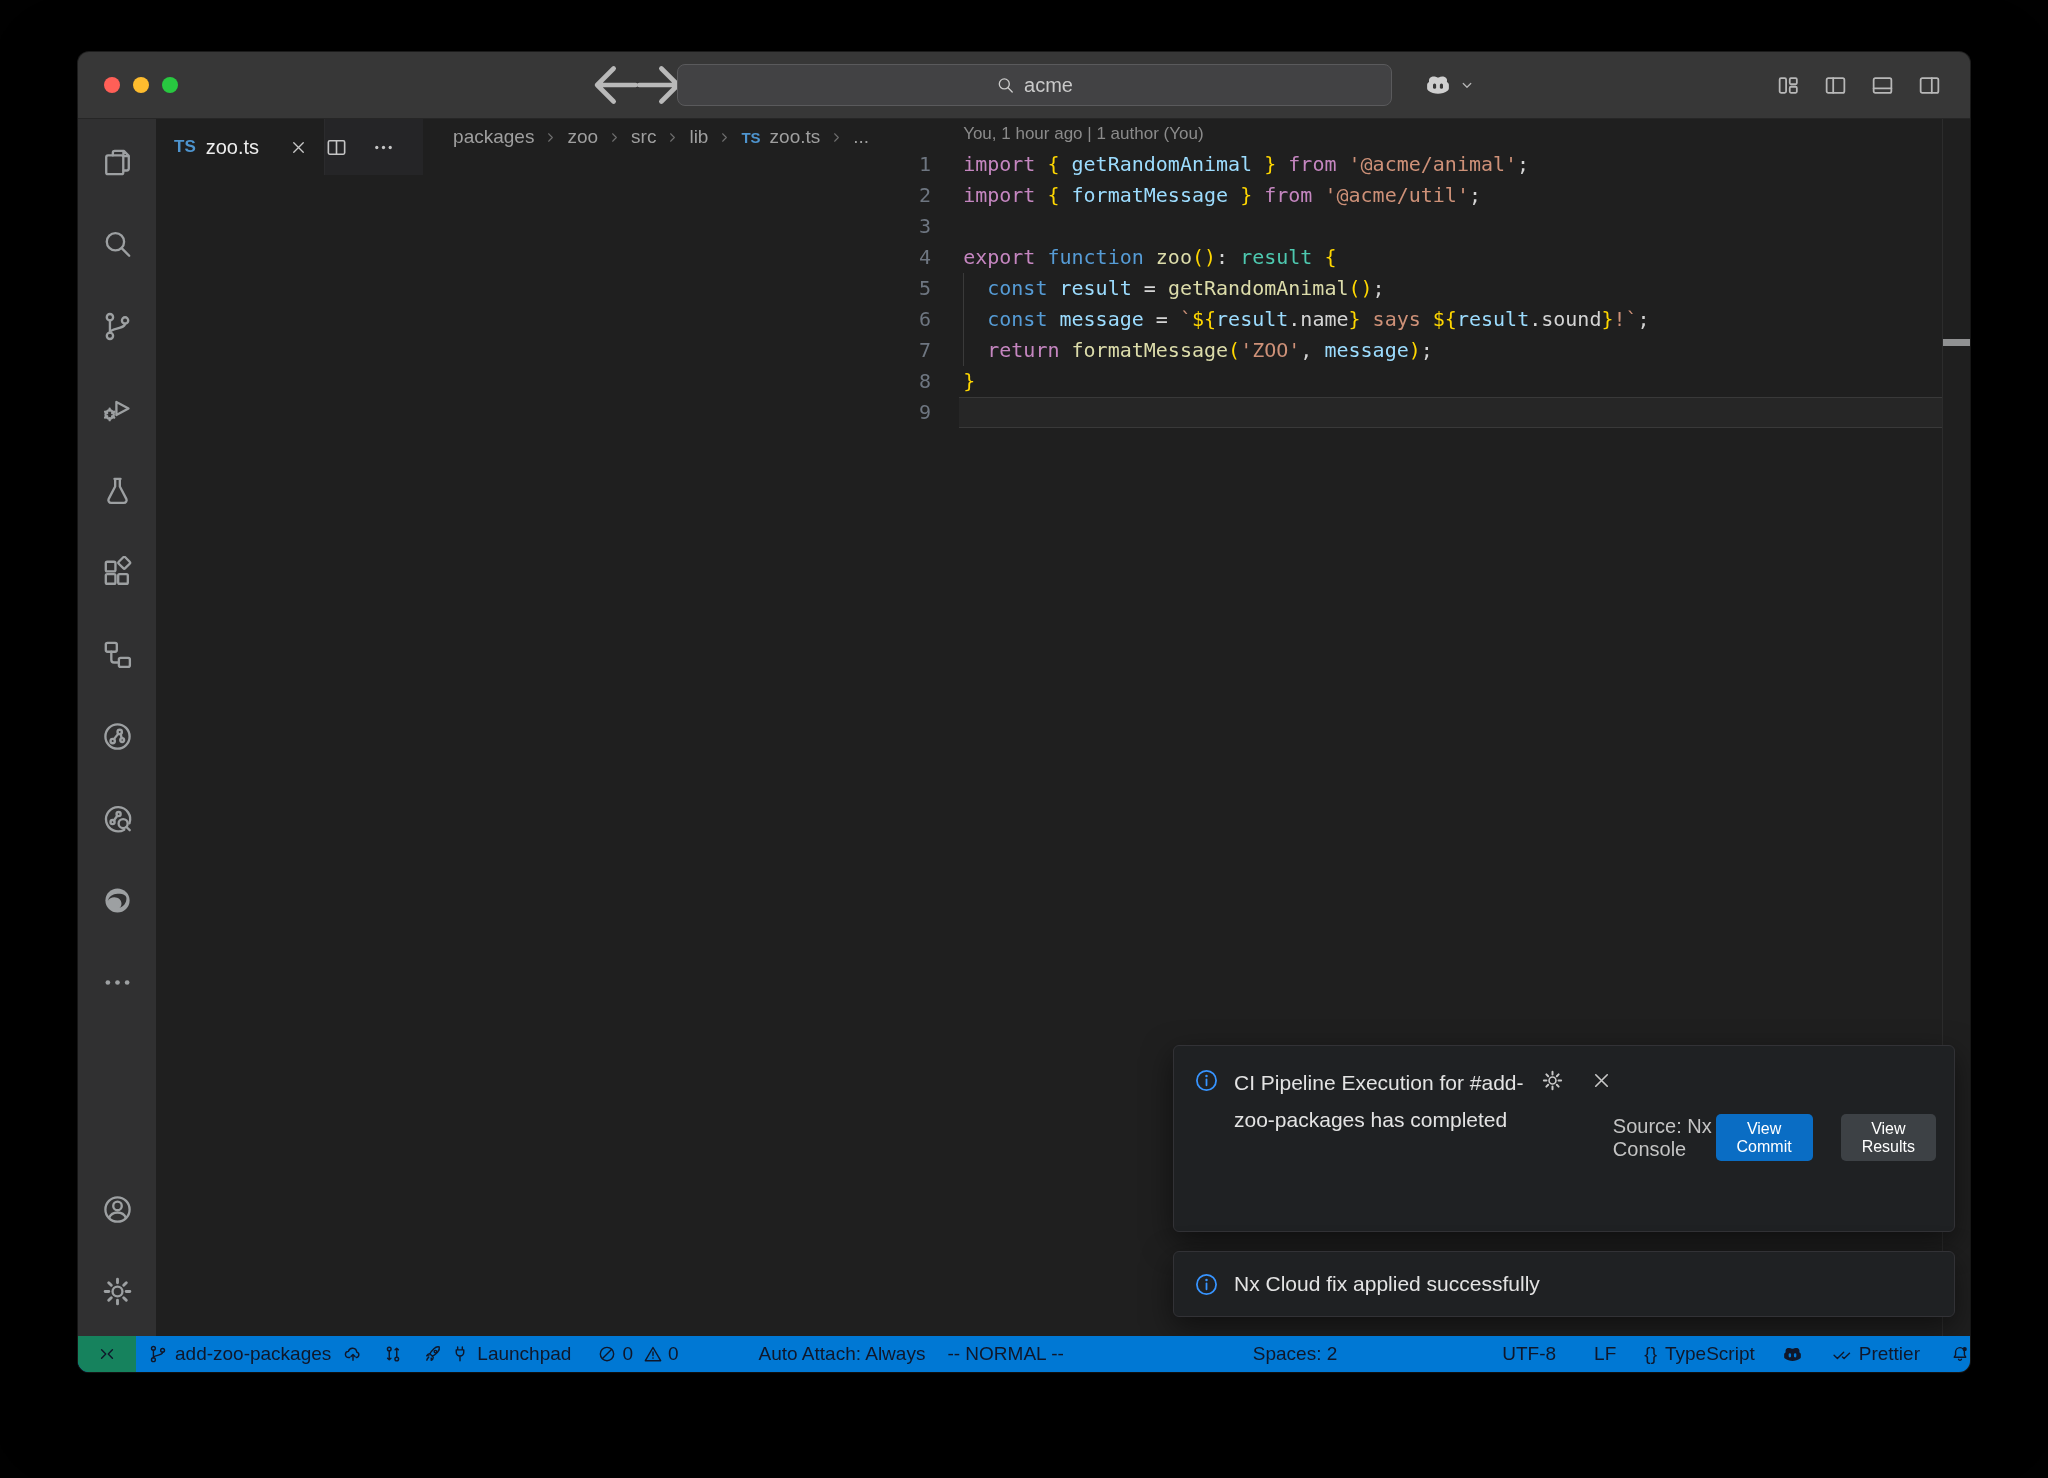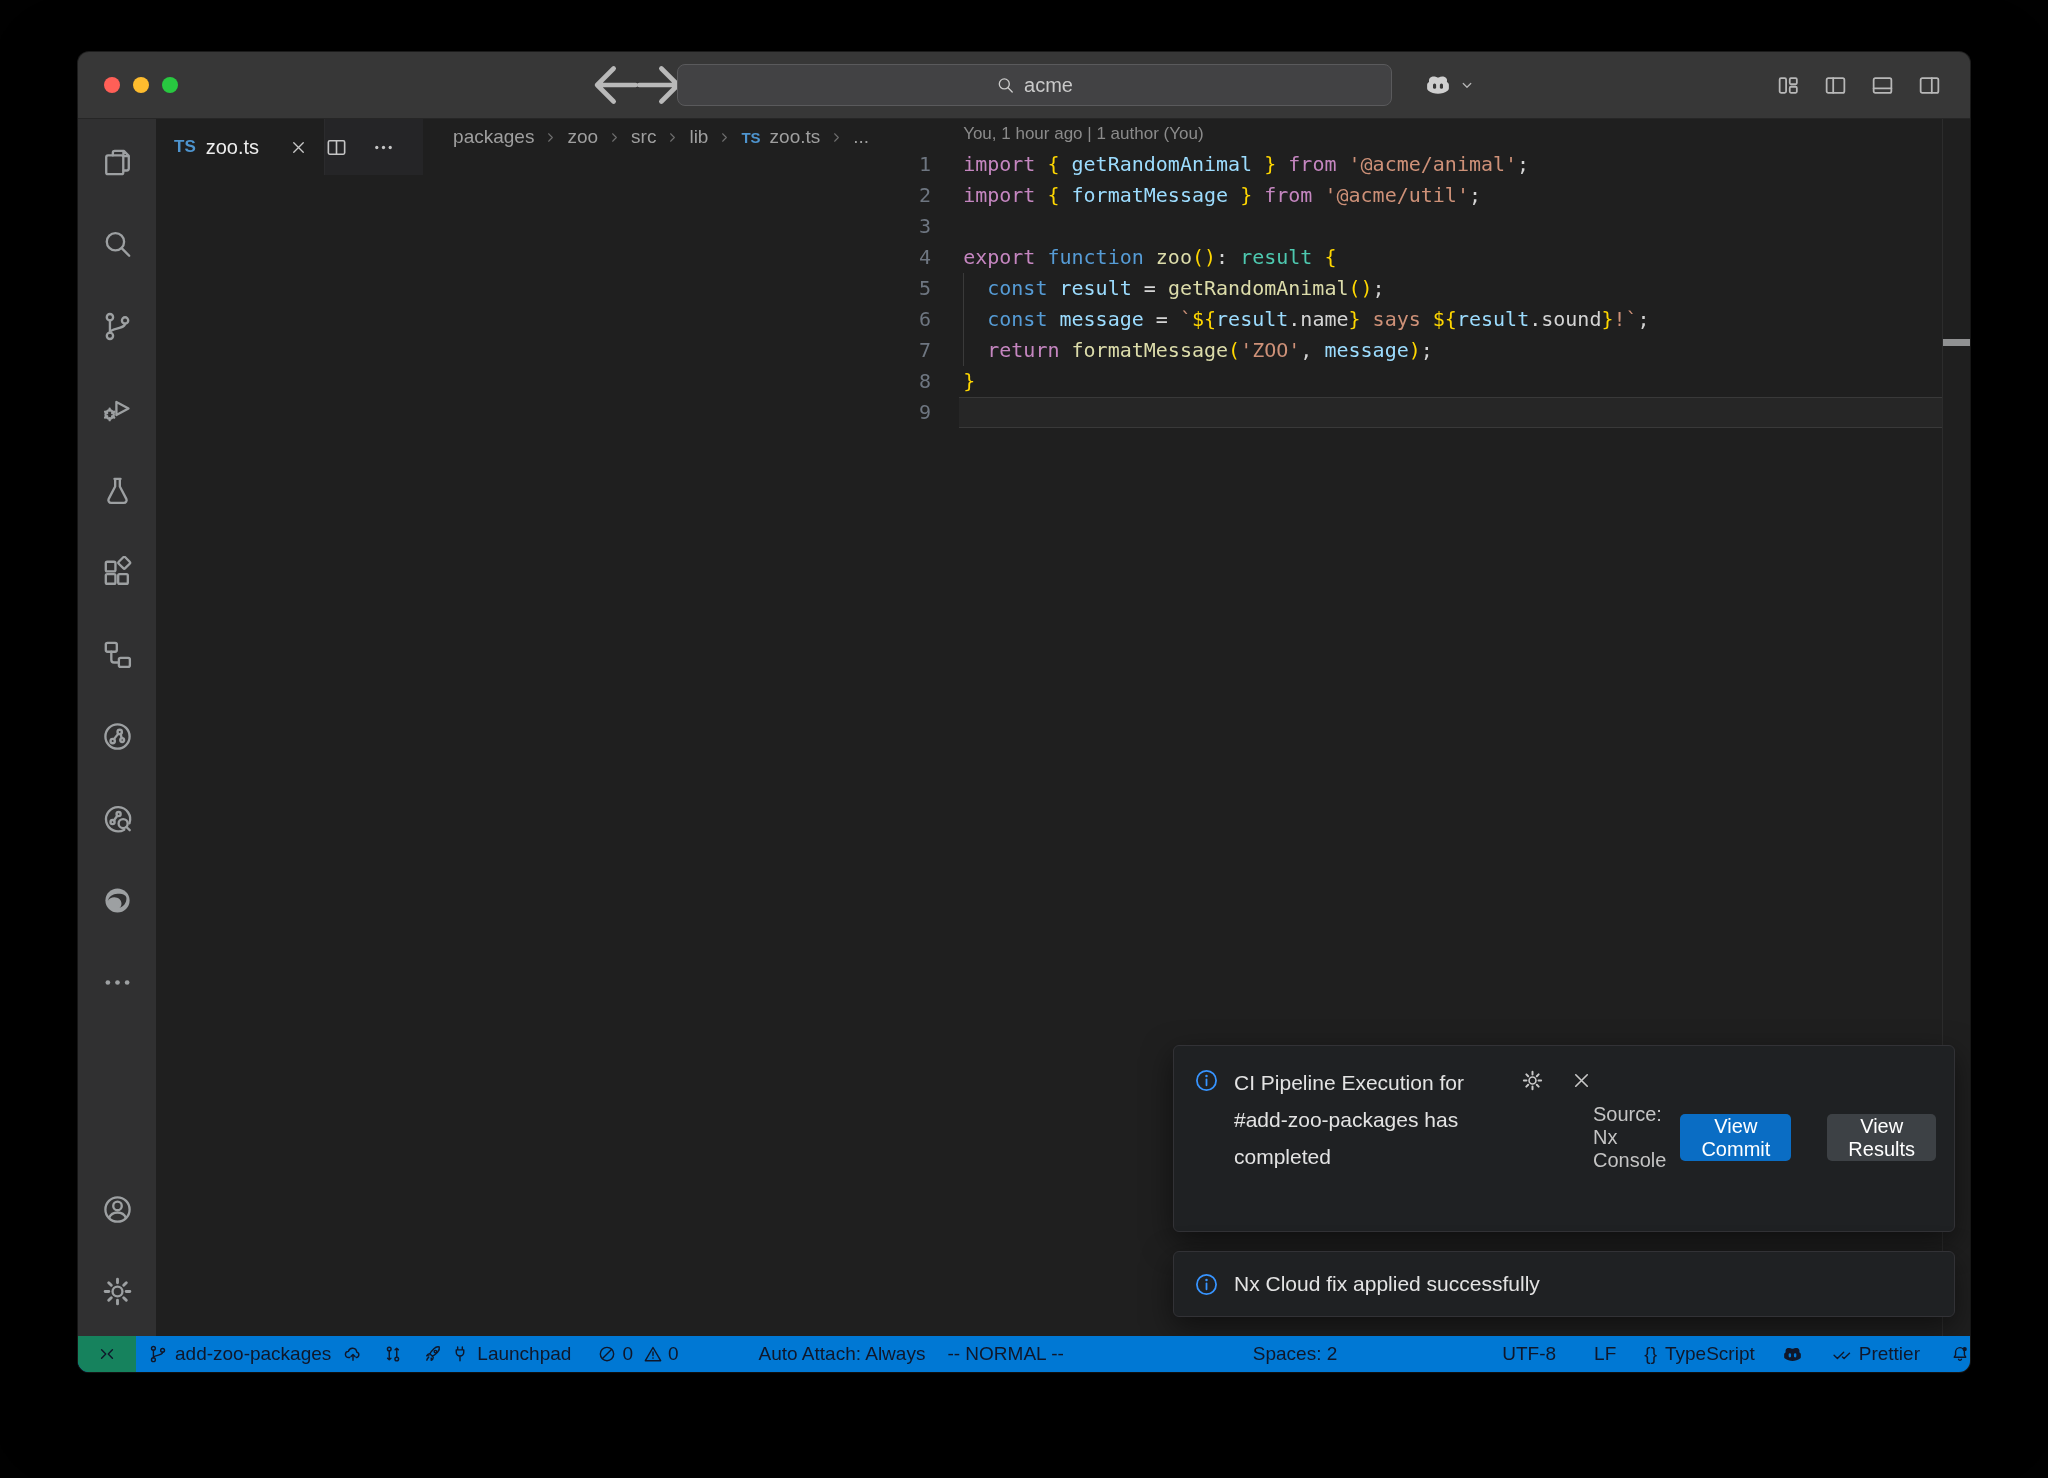--- a/index.html
+++ b/index.html
@@ -65,23 +65,23 @@
   .notifs{position:absolute;left:1095px;top:993px;width:782px;z-index:5}
   .toast{background:#1f2123;border:1px solid #323236;border-radius:6px;box-shadow:0 10px 30px rgba(0,0,0,.5);color:#e3e3e3;box-sizing:border-box}
   .toast-ci{height:187px;padding:18px 18px 20px 20px;display:flex;flex-direction:row;justify-content:space-between}
   .toast-head{display:flex;align-items:flex-start}
   .info-ic{width:25px;height:25px;color:#3794ff;flex:none;margin-top:4px}
   .toast-msg{margin-left:15px;font-size:21px;line-height:37px;max-width:505px}
   .toast-tools{margin-left:auto;display:flex;gap:26px;color:#c8c8c8;margin-top:5px}
   .toast-tools .icn{width:23px;height:23px}
   .toast-foot{display:flex;align-items:center}
   .toast-src{font-size:20px;color:#c4c4c4}
-  .btn{height:47px;padding:0 21px;border:none;border-radius:5px;background:#3d4145;color:#fff;font-size:20px;font-family:inherit;cursor:pointer}
+  .btn{height:47px;padding:0 21px;border:none;border-radius:5px;background:#3d4145;color:#fff;font-size:16px;font-family:inherit;cursor:pointer}
   .btn.primary{margin-left:auto;background:#0a6dc4}
-  .btn.secondary{margin-left:36px}
+  .btn.secondary{margin-left:28px}
   .toast-fix{margin-top:19px;height:66px;display:flex;align-items:center;padding:0 20px;font-size:21px}
   .toast-fix .info-ic{margin-top:0}
   .toast-fix .toast-msg{line-height:24px}
 
   
   .statusbar{height:36px;flex:none;background:#0078d4;--hole:#0078d4;display:flex;align-items:stretch;color:#0f172a;font-size:19px;z-index:6}
   .sb-left{display:flex;align-items:center;height:100%}
   .sb-right{margin-left:auto;display:flex;align-items:center;height:100%;}
   .sb-item{display:flex;align-items:center;gap:7px;height:100%}
   .sb-item .icn{width:20px;height:20px}

